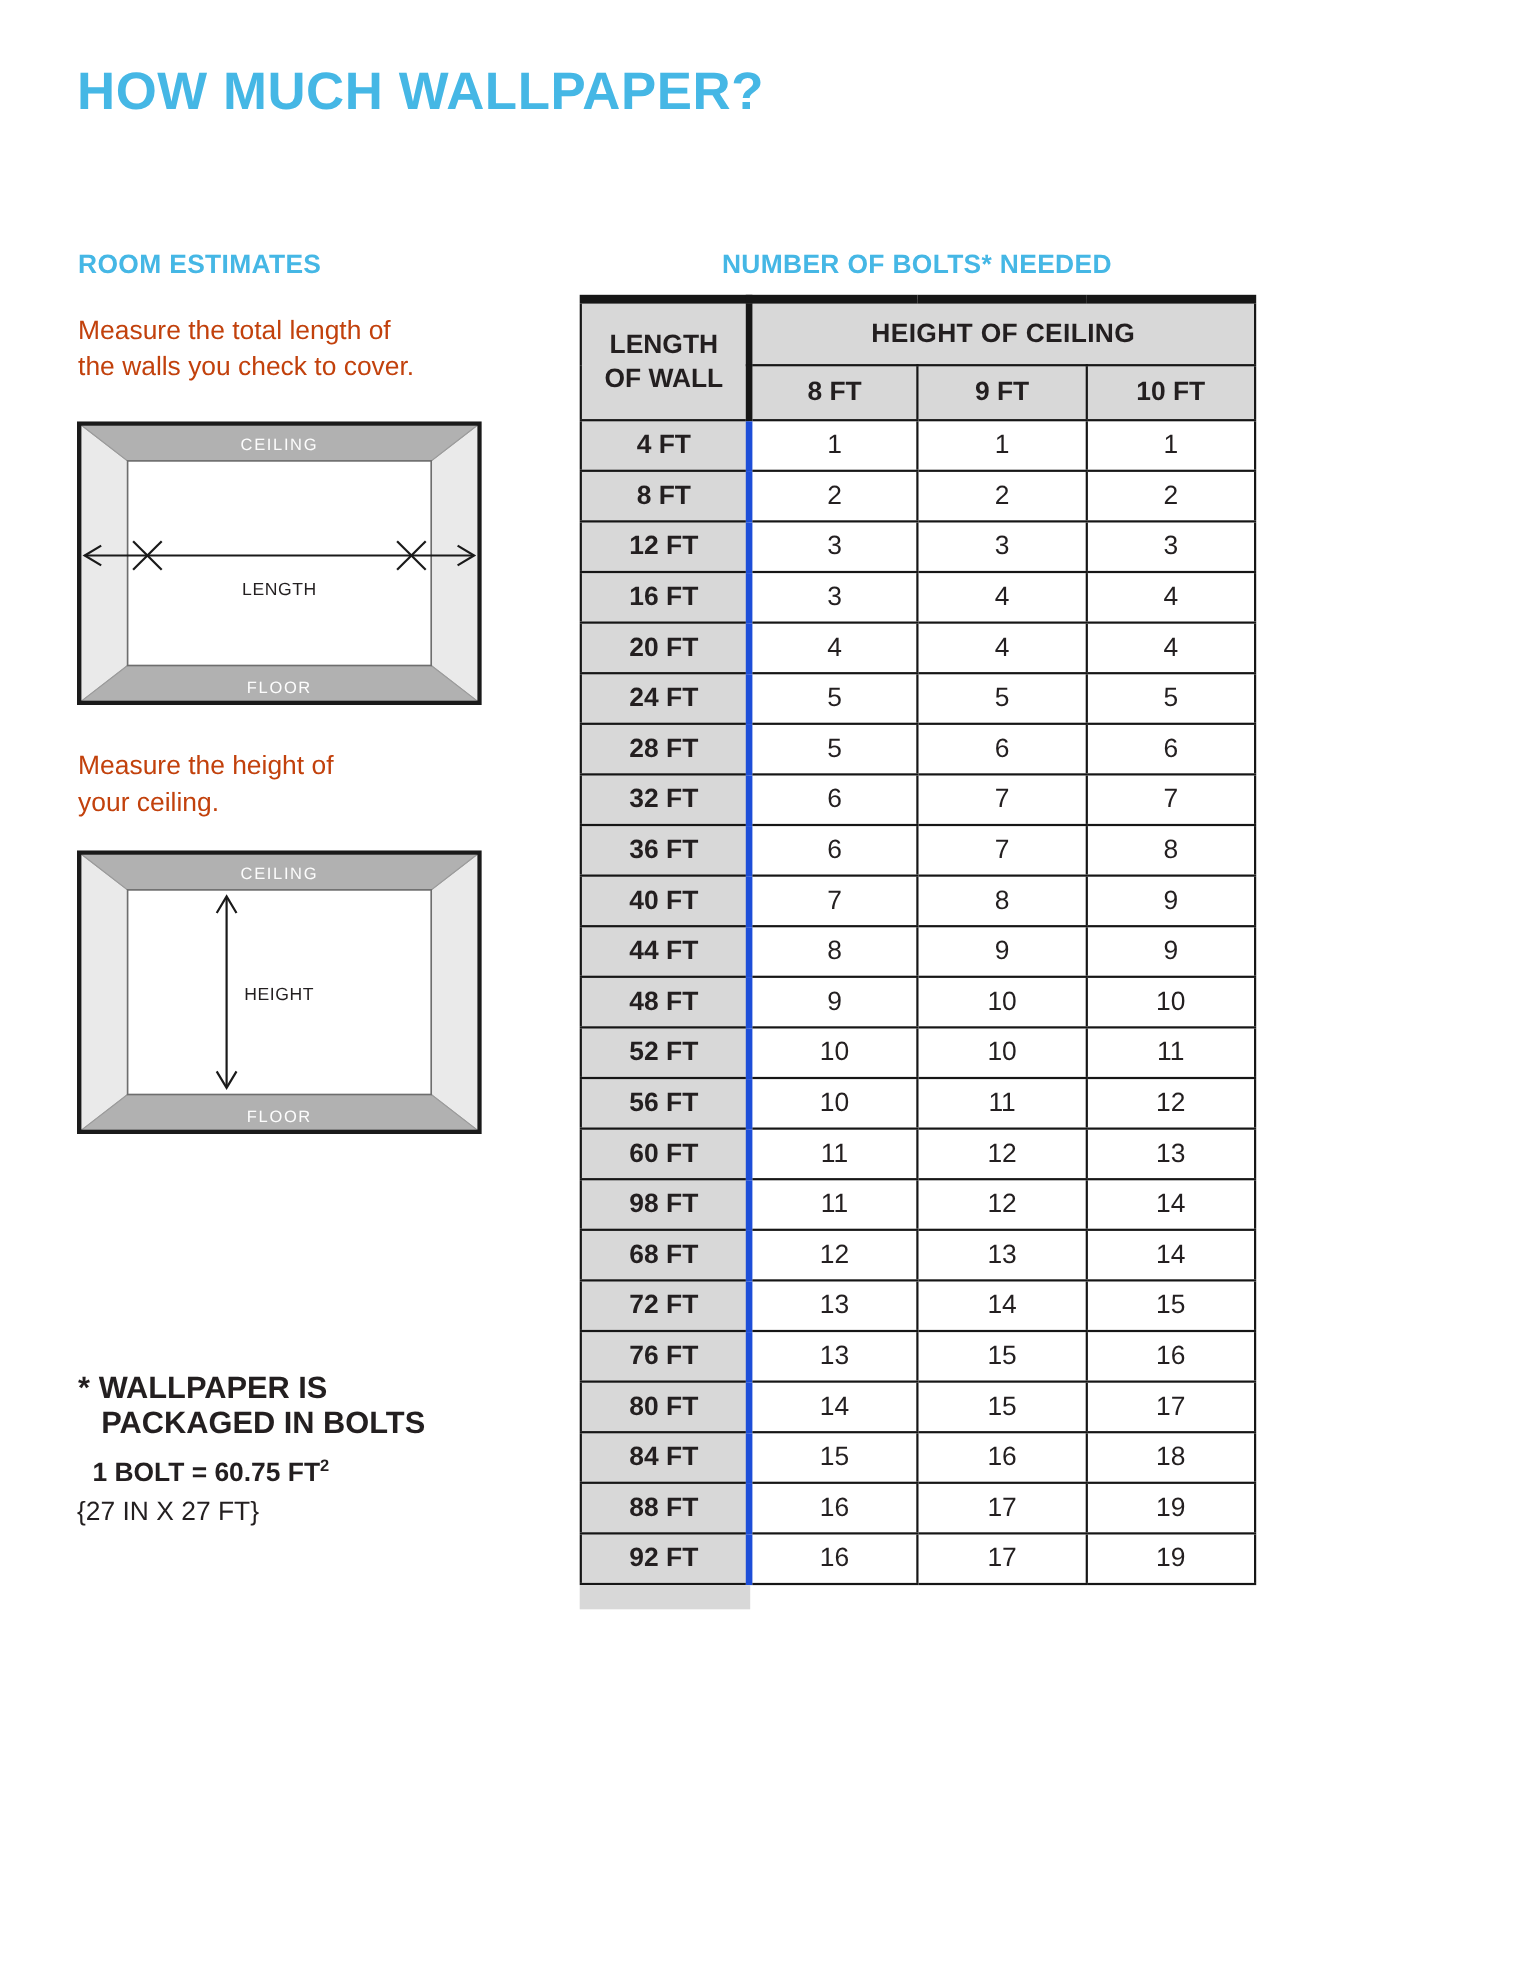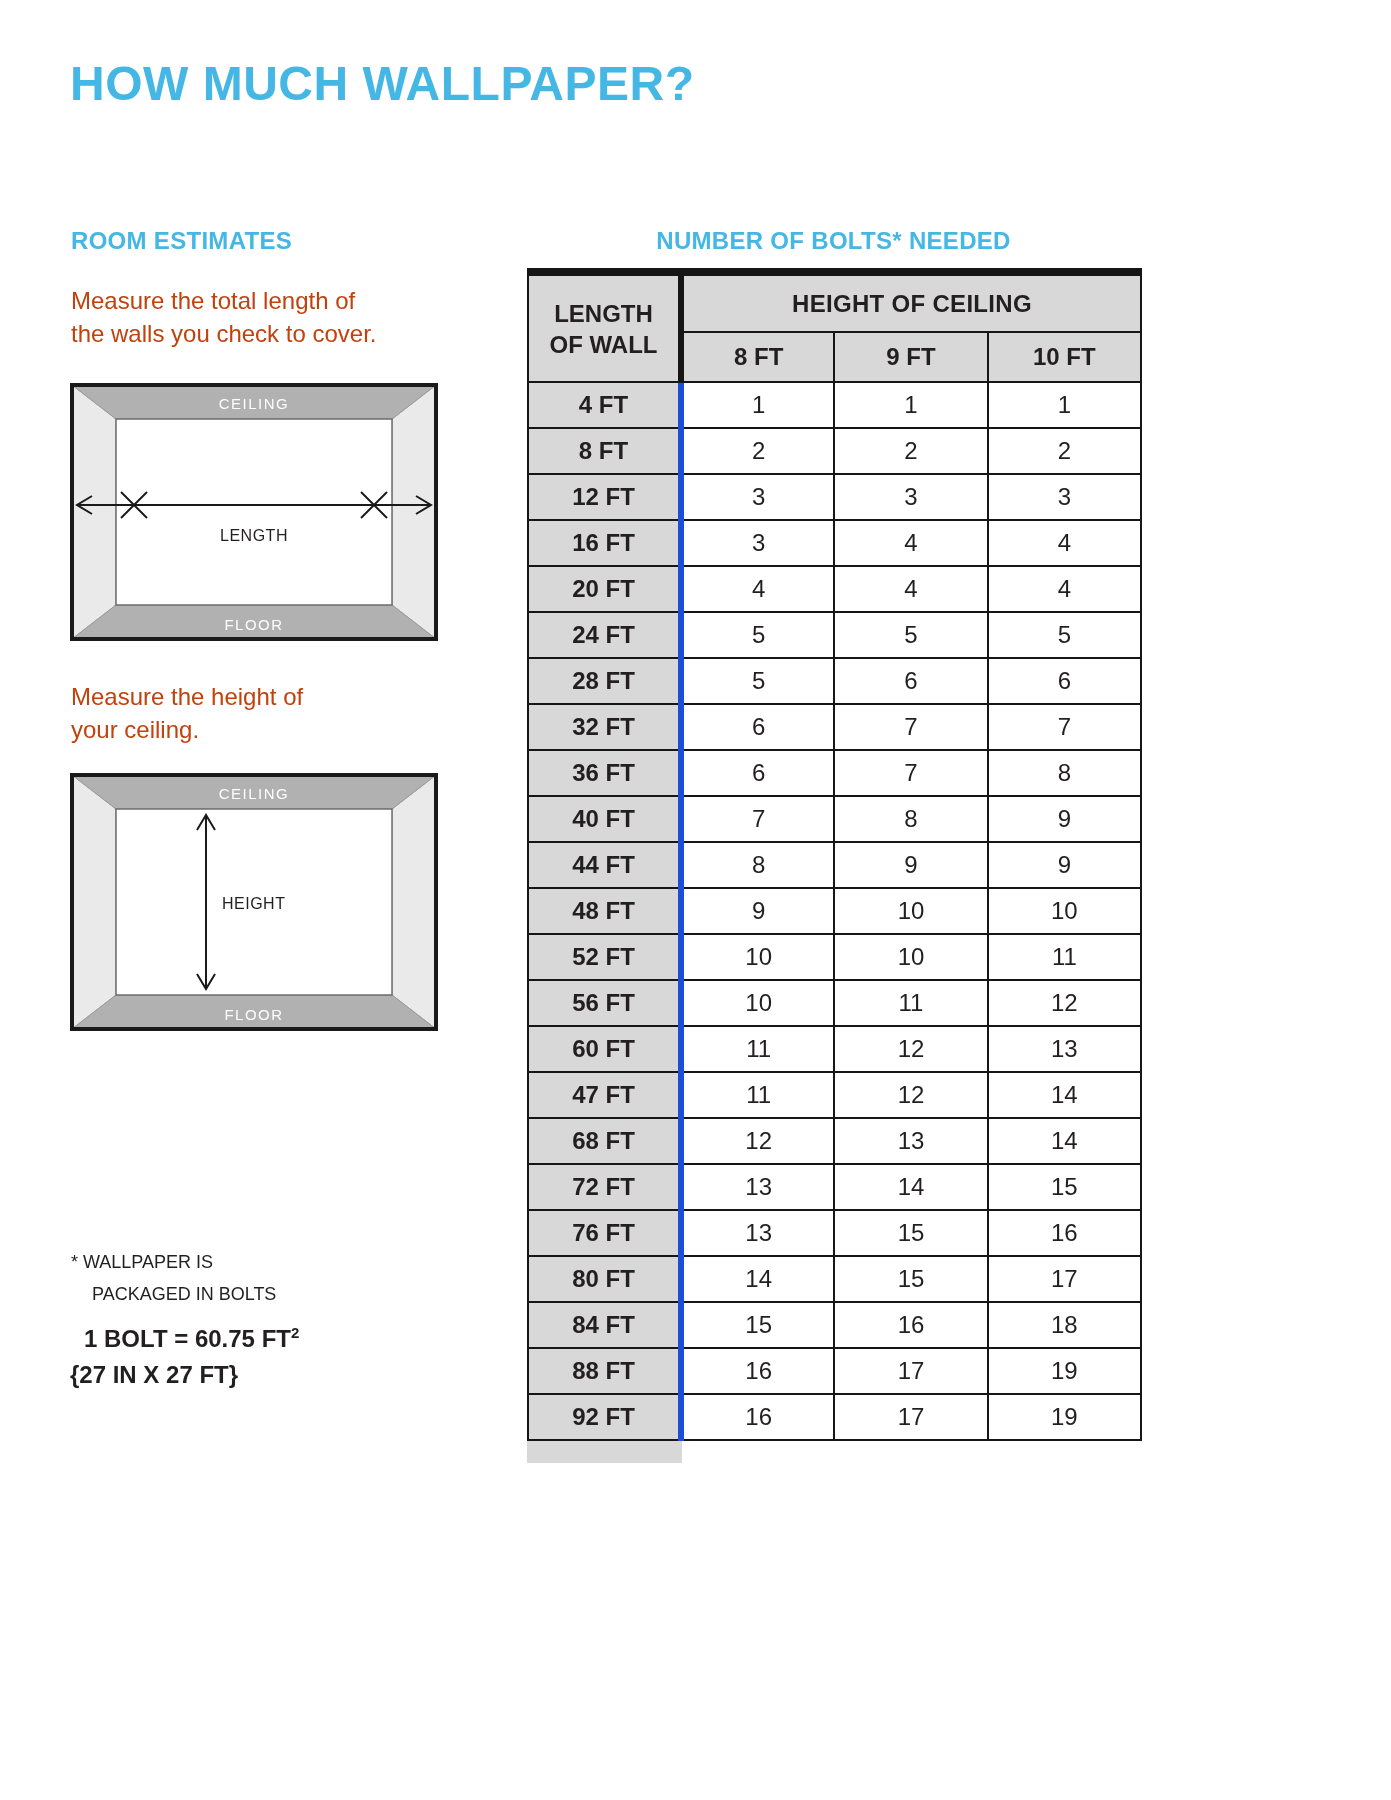--- a/index.html
+++ b/index.html
@@ -28,25 +28,25 @@
   .step { position:absolute; left:71px; font-size:24px; line-height:33px; color:#c2410c; }
   .step1 { top:284px; }
   .step2 { top:680px; }
   .step3 { top:1074px; }
 
   .diagram { position:absolute; left:70px; width:368px; height:258px; }
   .diagram1 { top:383px; }
   .diagram2 { top:773px; }
   .diagram text { font-family:"Liberation Sans", sans-serif; }
 
-  .footnote { position:absolute; left:71px; top:1246px; font-size:18px; font-weight:normal; line-height:32px; }
+  .footnote { position:absolute; left:71px; top:1246px; font-size:28px; font-weight:bold; line-height:32px; }
   .footnote .indent { padding-left:21px; }
   .bolt-eq  { position:absolute; left:84px; top:1324px; font-size:24px; font-weight:bold; }
   .bolt-eq sup { font-size:15px; }
-  .bolt-dim { position:absolute; left:70px; top:1361px; font-size:24px; font-weight:bold; }
+  .bolt-dim { position:absolute; left:70px; top:1361px; font-size:24px; font-weight:normal; }
 
   .table-wrap { position:absolute; left:527px; top:268px; width:613px; }
   table.bolts {
     border-collapse:collapse; table-layout:fixed; width:613px;
     border-top:8px solid #161616;
     border-left:2px solid #161616;
     border-right:2px solid #161616;
   }
   .bolts col.c0 { width:153px; }
   .bolts col.cv { width:153.33px; }
@@ -241,21 +241,21 @@
             <td class="val-cell">11</td>
             <td class="val-cell">12</td>
           </tr>
           <tr>
             <td class="len-cell">60 FT</td>
             <td class="val-cell">11</td>
             <td class="val-cell">12</td>
             <td class="val-cell">13</td>
           </tr>
           <tr>
-            <td class="len-cell">47 FT</td>
+            <td class="len-cell">98 FT</td>
             <td class="val-cell">11</td>
             <td class="val-cell">12</td>
             <td class="val-cell">14</td>
           </tr>
           <tr>
             <td class="len-cell">68 FT</td>
             <td class="val-cell">12</td>
             <td class="val-cell">13</td>
             <td class="val-cell">14</td>
           </tr>

